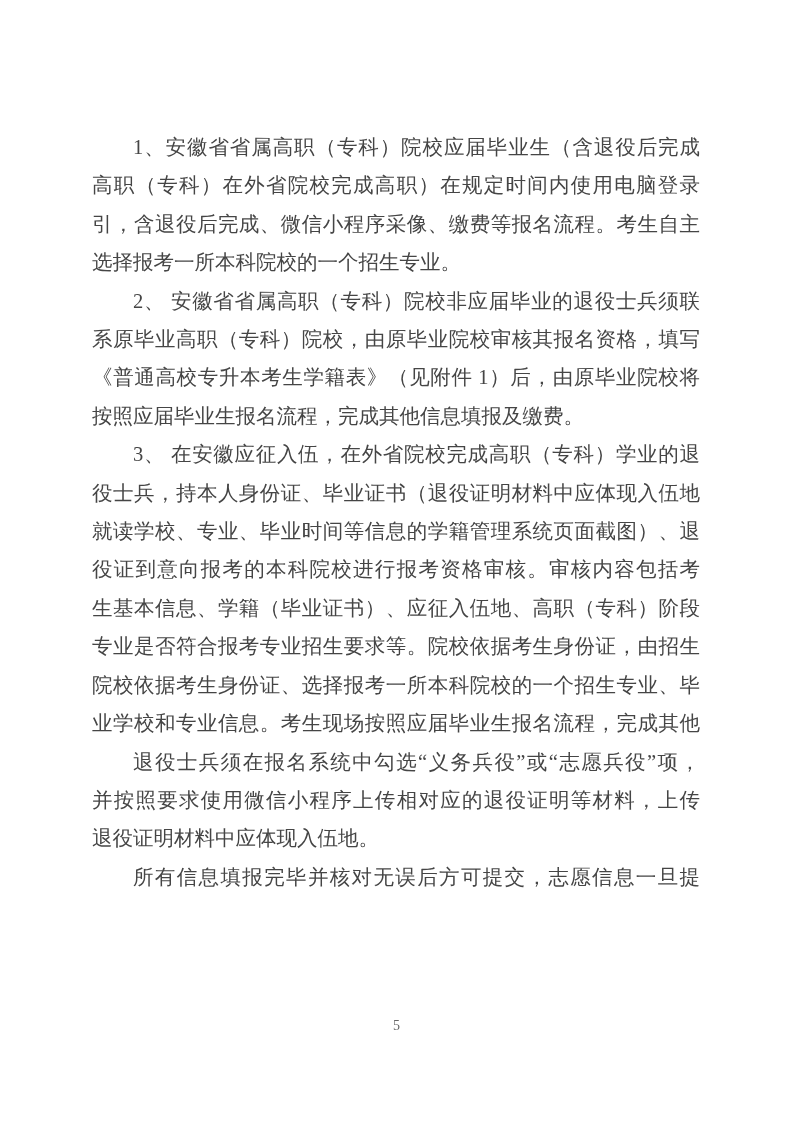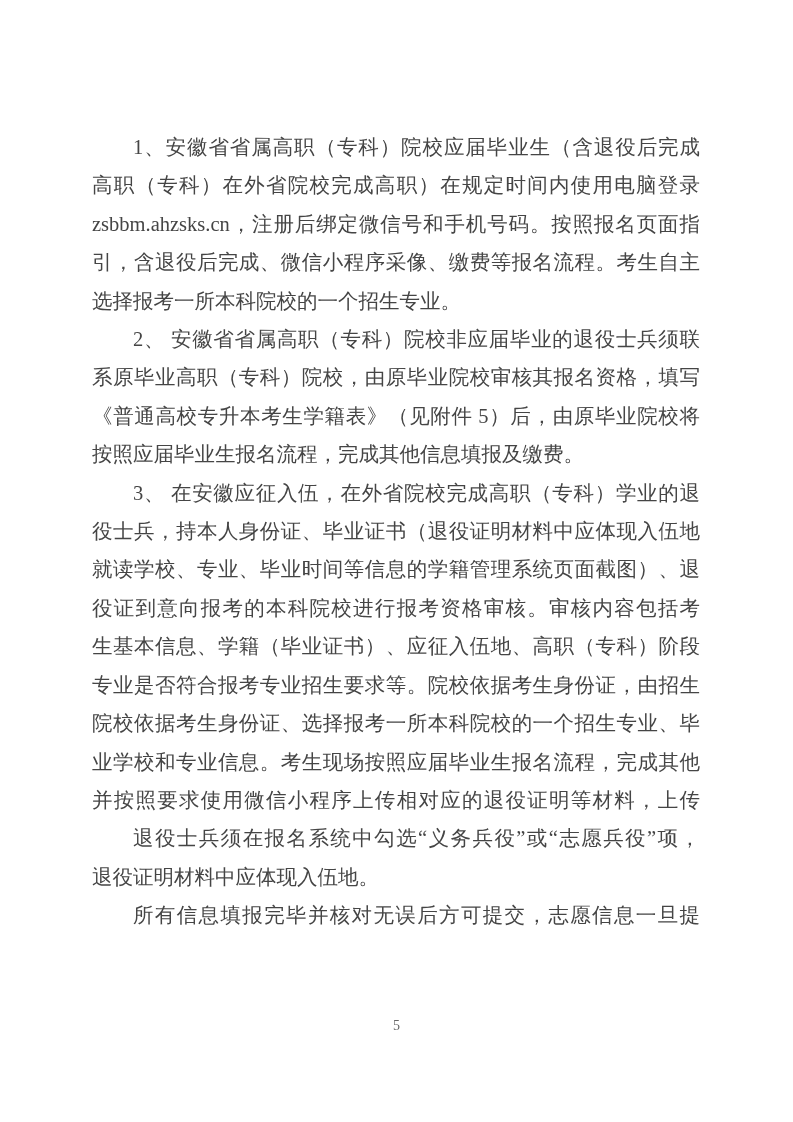--- a/index.html
+++ b/index.html
@@ -49,43 +49,42 @@
   }
 </style>
 </head>
 <body>
 
 <div class="doc-page">
   <div class="doc-body" id="doc-body">
       <div class="paragraph">
         <div class="line fill first">1、安徽省省属高职（专科）院校应届毕业生（含退役后完成</div>
         <div class="line fill">高职（专科）在外省院校完成高职）在规定时间内使用电脑登录</div>
-        <div class="line fill">zsbbm.ahzsks.cn，注册后绑定微信号和手机号码。按照报名页面指</div>
         <div class="line fill">引，含退役后完成、微信小程序采像、缴费等报名流程。考生自主</div>
         <div class="line">选择报考一所本科院校的一个招生专业。</div>
       </div>
       <div class="paragraph">
         <div class="line fill first">2、 安徽省省属高职（专科）院校非应届毕业的退役士兵须联</div>
         <div class="line fill">系原毕业高职（专科）院校，由原毕业院校审核其报名资格，填写</div>
-        <div class="line fill">《普通高校专升本考生学籍表》（见附件 5）后，由原毕业院校将</div>
+        <div class="line fill">《普通高校专升本考生学籍表》（见附件 1）后，由原毕业院校将</div>
         <div class="line">按照应届毕业生报名流程，完成其他信息填报及缴费。</div>
       </div>
       <div class="paragraph">
         <div class="line fill first">3、 在安徽应征入伍，在外省院校完成高职（专科）学业的退</div>
         <div class="line fill">役士兵，持本人身份证、毕业证书（退役证明材料中应体现入伍地</div>
         <div class="line fill">就读学校、专业、毕业时间等信息的学籍管理系统页面截图）、退</div>
         <div class="line fill">役证到意向报考的本科院校进行报考资格审核。审核内容包括考</div>
         <div class="line fill">生基本信息、学籍（毕业证书）、应征入伍地、高职（专科）阶段</div>
         <div class="line fill">专业是否符合报考专业招生要求等。院校依据考生身份证，由招生</div>
         <div class="line fill">院校依据考生身份证、选择报考一所本科院校的一个招生专业、毕</div>
         <div class="line fill">业学校和专业信息。考生现场按照应届毕业生报名流程，完成其他</div>
       </div>
       <div class="paragraph">
+        <div class="line fill first">退役士兵须在报名系统中勾选“义务兵役”或“志愿兵役”项，</div>
         <div class="line fill">并按照要求使用微信小程序上传相对应的退役证明等材料，上传</div>
-        <div class="line fill first">退役士兵须在报名系统中勾选“义务兵役”或“志愿兵役”项，</div>
         <div class="line">退役证明材料中应体现入伍地。</div>
       </div>
       <div class="paragraph">
         <div class="line fill first">所有信息填报完毕并核对无误后方可提交，志愿信息一旦提</div>
       </div>
     </div>
   <div class="page-number">5</div>
 </div>
 
 </body></html>

